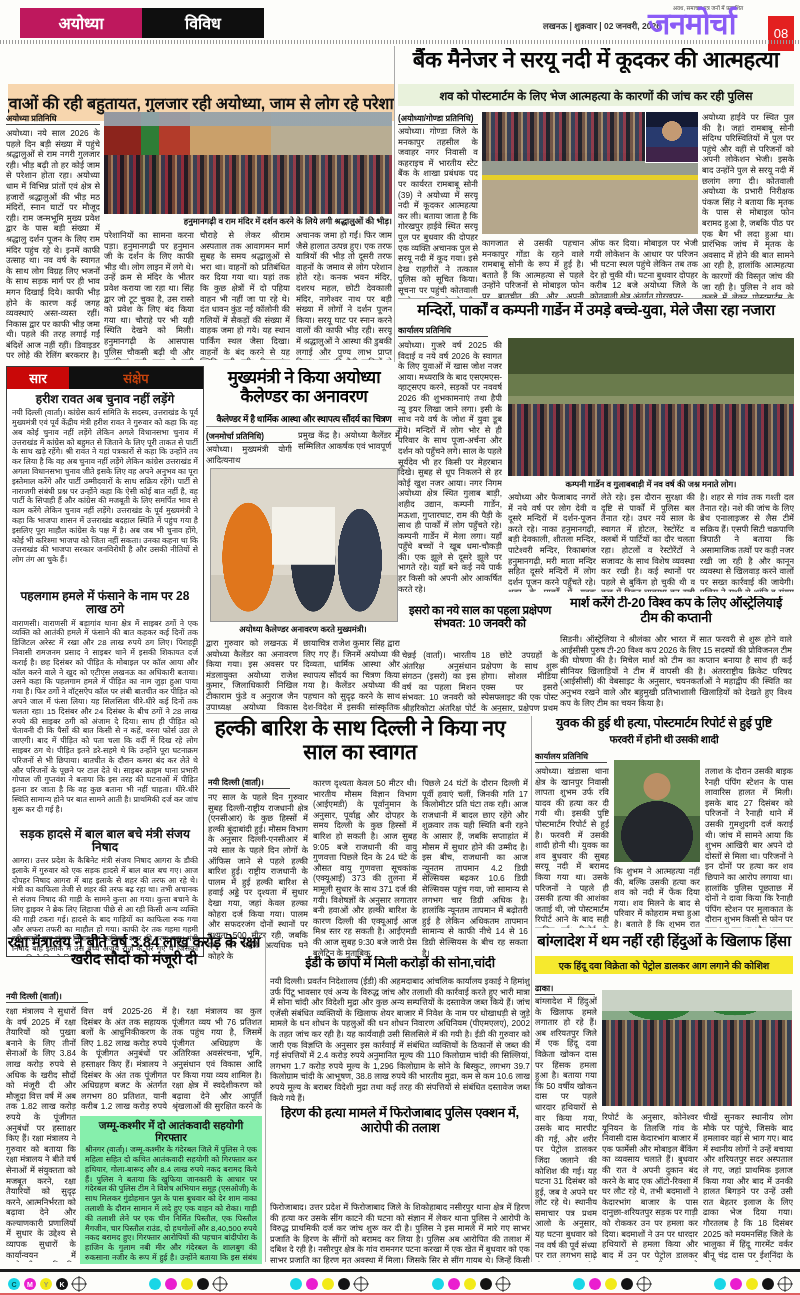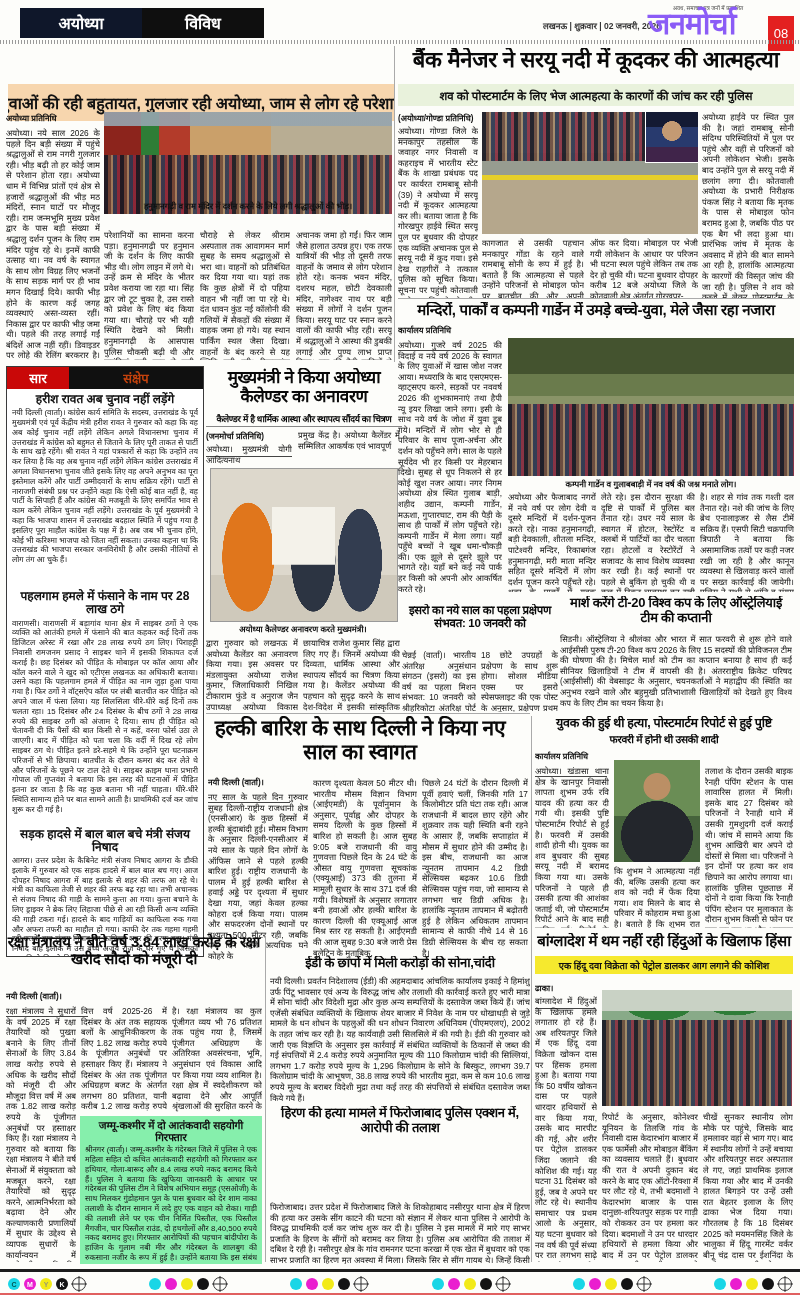--- a/index.html
+++ b/index.html
@@ -3,30 +3,30 @@
 <meta charset="utf-8">
 <style>
   html,body{margin:0;padding:0;background:#e8e8e4;}
   #page{position:relative;width:800px;height:1295px;background:#fdfdfa;margin:0 auto;
         font-family:"Liberation Sans","DejaVu Sans",sans-serif;color:#111;overflow:hidden;}
   .abs{position:absolute;}
   .bt{font-size:8.3px;line-height:10.6px;text-align:justify;overflow:hidden;color:#151515;}
   .bt-sm{font-size:7.8px;line-height:9.8px;text-align:justify;overflow:hidden;color:#151515;}
   .hl{font-weight:800;text-align:center;color:#090909;line-height:1.12;overflow:hidden;letter-spacing:-0.3px;}
   .nw{white-space:nowrap;}
-  .by{font-size:8.2px;font-weight:700;border-bottom:1px solid #444;padding-bottom:15px;overflow:hidden;white-space:nowrap;}
+  .by{font-size:8.2px;font-weight:700;border-bottom:1px solid #444;padding-bottom:1px;overflow:hidden;white-space:nowrap;}
   .cap{font-size:8.3px;font-weight:700;text-align:center;overflow:hidden;}
   .subbar{font-weight:700;text-align:center;overflow:hidden;display:flex;align-items:center;justify-content:center;}
   .vr{width:1px;background:#aaa;}
   .hr{height:1px;background:#aaa;}
   .photo{overflow:hidden;}
   
   #tabbar{left:20px;top:8px;width:244px;height:30px;display:flex;}
   .tab{flex:1;display:flex;align-items:center;justify-content:center;color:#fff;font-weight:800;font-size:16px;}
-  .tab.red{background:#0f172a;}
+  .tab.red{background:#be185d;}
   .tab.black{background:#0f0f0f;}
   #dateline{left:543px;top:20px;font-size:8.5px;color:#333;font-weight:600;}
   #tagline{left:652px;top:4px;width:112px;font-size:5.5px;color:#444;text-align:center;overflow:hidden;white-space:nowrap;}
   #paper{left:648px;top:8px;width:118px;font-size:30px;font-weight:800;color:#8b5cf6;text-align:left;letter-spacing:-1px;line-height:32px;}
   #flag{left:768px;top:16px;width:26px;height:35px;background:#e32020;color:#fff;font-size:13px;font-weight:400;
         display:flex;align-items:center;justify-content:center;clip-path:polygon(0 0,100% 0,100% 100%,0 100%,0 0);}
   #dottedrule{left:0;top:40px;width:800px;height:4px;
         background:repeating-linear-gradient(90deg,#9a9a9a 0 1px,transparent 1px 3px);}
   
   #subL{background:#f7d6ae;}
@@ -109,21 +109,21 @@
   <div class="abs hl nw" style="left:398px;top:48px;width:396px;font-size:22px;">बैंक मैनेजर ने सरयू नदी में कूदकर की आत्महत्या</div>
   <div id="subL" class="abs subbar nw" style="left:8px;top:84px;width:386px;height:37px;font-size:16px;">युवाओं की रही बहुतायत, गुलजार रही अयोध्या, जाम से लोग रहे परेशान</div>
   <div id="subR" class="abs subbar nw" style="left:398px;top:84px;width:396px;height:22px;font-size:11.5px;">शव को पोस्टमार्टम के लिए भेज आत्महत्या के कारणों की जांच कर रही पुलिस</div>
   <div class="abs vr" style="left:394px;top:46px;height:316px;"></div>
 
   <div class="abs by" style="left:6px;top:112px;width:94px;">अयोध्या प्रतिनिधि</div>
   <div class="abs bt" style="left:6px;top:128px;width:94px;height:232px;">अयोध्या। नये साल 2026 के पहले दिन बड़ी संख्या में पहुंचे श्रद्धालुओं से राम नगरी गुलजार रही। भीड़ बढ़ी तो हर कोई जाम से परेशान होता रहा। अयोध्या धाम में विभिन्न प्रांतों एवं क्षेत्र से हजारों श्रद्धालुओं की भीड़ मठ मंदिरों, स्नान घाटों पर मौजूद रही। राम जन्मभूमि मुख्य प्रवेश द्वार के पास बड़ी संख्या में श्रद्धालु दर्शन पूजन के लिए राम मंदिर पहुंच रहे थे। इनमें काफी उत्साह था। नव वर्ष के स्वागत के साथ लोग विग्रह लिए भजनों के साथ सड़क मार्ग पर ही भाव मगन दिखाई दिये। काफी भीड़ होने के कारण कई जगह व्यवस्थाएं अस्त-व्यस्त रहीं। निकास द्वार पर काफी भीड़ जमा थी। पहले की तरह लगाई गईं बंदिशें आज नहीं रहीं। डिवाइडर पर लोहे की रेलिंग बरकरार है। लिंक मार्ग पर जहां बट था, उसे बंद कर दिया गया था। लोगों को एक तरफ से दूसरी तरफ जाने में</div>
   <div id="ph1" class="abs photo">
       <div class="crowd" style="height:58%;"></div>
     </div>
-  <div class="abs cap" style="left:104px;top:200px;width:288px;">हनुमानगढ़ी व राम मंदिर में दर्शन करने के लिये लगी श्रद्धालुओं की भीड़।</div>
+  <div class="abs cap" style="left:104px;top:215px;width:288px;text-align:right;">हनुमानगढ़ी व राम मंदिर में दर्शन करने के लिये लगी श्रद्धालुओं की भीड़।</div>
   <div class="abs bt" style="left:104px;top:230px;width:90px;height:130px;">परेशानियों का सामना करना पड़ा। हनुमानगढ़ी पर हनुमान जी के दर्शन के लिए काफी भीड़ थी। लोग लाइन में लगे थे। उन्हें क्रम से मंदिर के भीतर प्रवेश कराया जा रहा था। सिंह द्वार जो टूट चुका है, उस रास्ते को प्रवेश के लिए बंद किया गया था। चौराहे पर भी यही स्थिति देखने को मिली। हनुमानगढ़ी के आसपास पुलिस चौकसी बढ़ी थी और पाबंदियां उसी तरह से लगी रहीं। हजारों लोगों ने नये साल के पहले दिन हनुमान जी के दर्शन कर पूजा अर्चना किया। हनुमान गढ़ी</div>
   <div class="abs bt" style="left:200px;top:230px;width:90px;height:130px;">चौराहे से लेकर श्रीराम अस्पताल तक आवागमन मार्ग सुबह के समय श्रद्धालुओं से भरा था। वाहनों को प्रतिबंधित कर दिया गया था। यहां तक कि कुछ क्षेत्रों में दो पहिया वाहन भी नहीं जा पा रहे थे। दंत धावन कुंड नई कॉलोनी की गलियों में सैकड़ों की संख्या में वाहक जमा हो गये। यह स्थान पार्किंग स्थल जैसा दिखा। वाहनों के बंद करने से यह स्थिति बनी रही। रिकाबगंज चौराहे पर सबसे विकट स्थिति थी। यहां पर एक तरफ ई रिक्शा वाहनों तथा प्राइवेट कारें लगभग 11 बजे</div>
   <div class="abs bt" style="left:296px;top:230px;width:96px;height:130px;">अचानक जमा हो गईं। फिर जाम जैसे हालात उत्पन्न हुए। एक तरफ यात्रियों की भीड़ तो दूसरी तरफ वाहनों के जमाव से लोग परेशान होते रहे। कनक भवन मंदिर, दशरथ महल, छोटी देवकाली मंदिर, नागेश्वर नाथ पर बड़ी संख्या में लोगों ने दर्शन पूजन किया। सरयू घाट पर स्नान करने वालों की काफी भीड़ रही। सरयू में श्रद्धालुओं ने आस्था की डुबकी लगाई और पुण्य लाभ प्राप्त किया। राम की पैड़ी यात्रियों से गुलजार थी। राजघाट पर बड़ी संख्या में लोग पहुंचे।</div>
 
   <div class="abs by" style="left:398px;top:112px;width:80px;">(अयोध्या/गोण्डा प्रतिनिधि)</div>
   <div class="abs bt" style="left:398px;top:126px;width:80px;height:172px;">अयोध्या। गोण्डा जिले के मनकापुर तहसील के जवाहर नगर निवासी व कहराइच में भारतीय स्टेट बैंक के शाखा प्रबंधक पद पर कार्यरत रामबाबू सोनी (39) ने अयोध्या में सरयू नदी में कूदकर आत्महत्या कर ली। बताया जाता है कि गोरखपुर हाईवे स्थित सरयू पुल पर बुधवार की दोपहर एक व्यक्ति अचानक पुल से सरयू नदी में कूद गया। इसे देख राहगीरों ने तत्काल पुलिस को सूचित किया। सूचना पर पहुंची कोतवाली अयोध्या पुलिस ने खोजबीन शुरू कराई। काफी प्रयास के बाद देर शाम करीब आठ बजे गोताखोरों की मदद से उनका शव सरयू नदी से बरामद कर लिया गया। जेब में मिले</div>
   <div id="ph2" class="abs photo">
     <div class="crowd" style="height:40%;top:0;bottom:auto;"></div>
     <div class="tape"></div>
     <div class="inset"></div>

